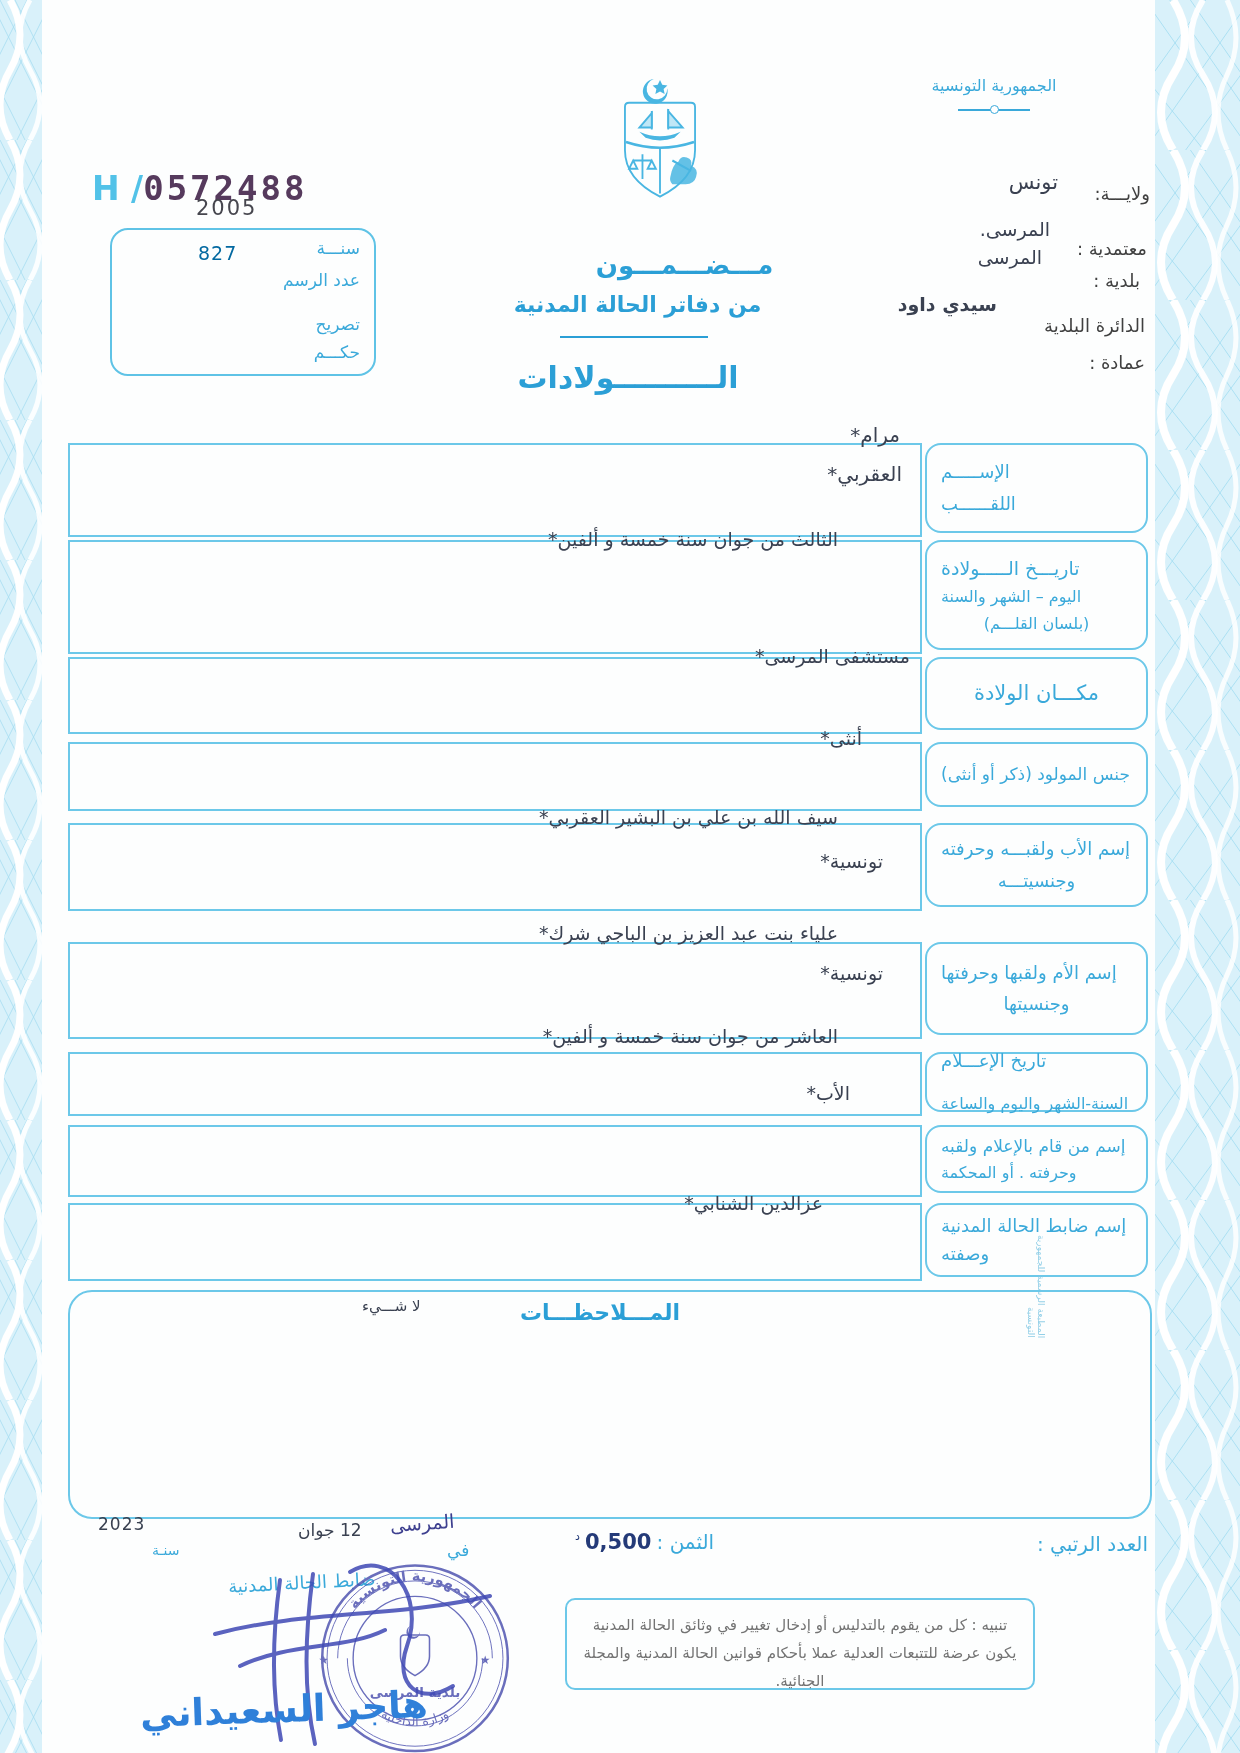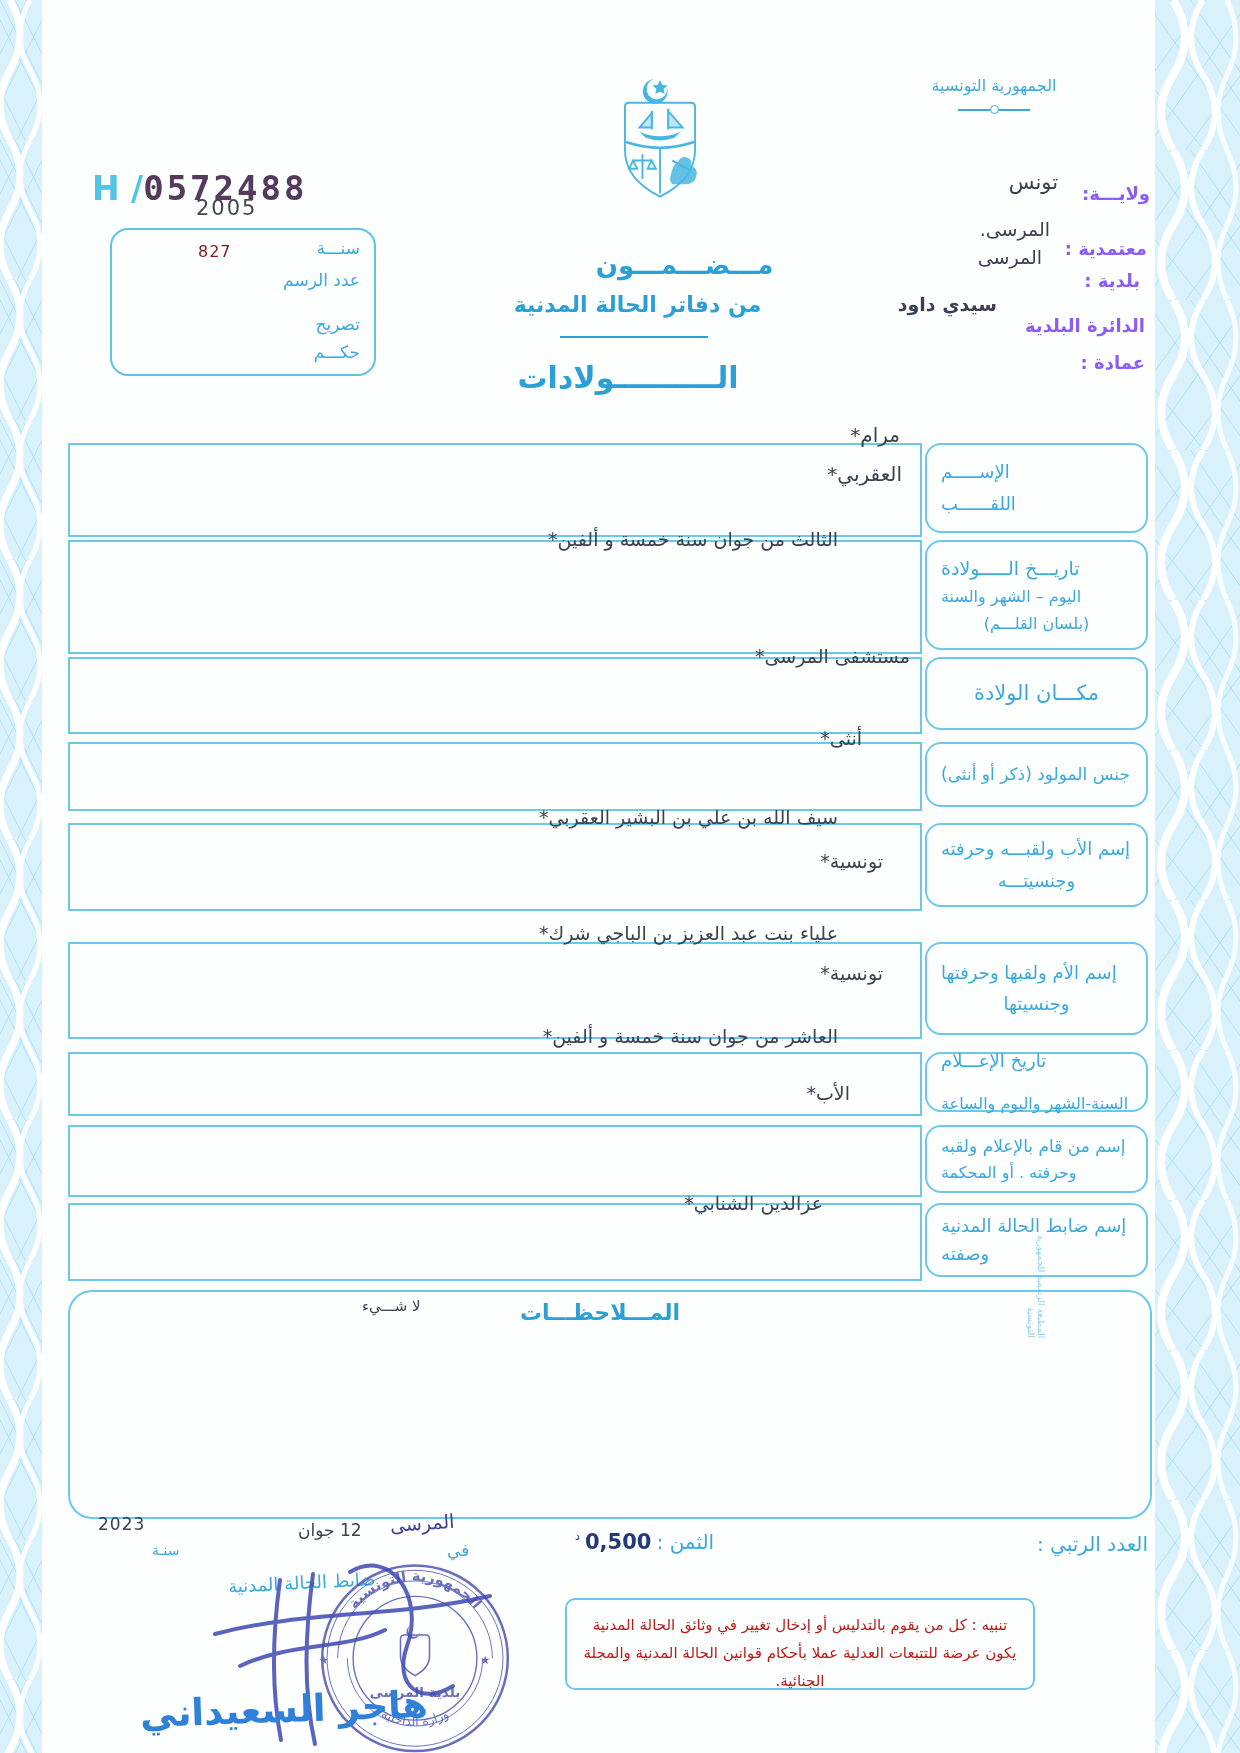--- a/index.html
+++ b/index.html
@@ -8,28 +8,28 @@
   .abs{position:absolute;}
   .blue{color:#3aa9da;}
   .val{position:absolute;color:#3a4151;font-size:19px;white-space:nowrap;direction:rtl;}
   .vbox{position:absolute;left:68px;width:850px;border:2px solid #6cc8e9;background:rgba(255,255,255,.25);}
   .lbox{position:absolute;left:925px;width:223px;border:2px solid #6cc8e9;border-radius:16px;
         display:flex;flex-direction:column;justify-content:center;align-items:flex-end;
         gap:7px;padding:8px 14px;box-sizing:border-box;background:rgba(255,255,255,.25);}
   .lbl{color:#3aa9da;font-size:18px;line-height:1.35;white-space:nowrap;}
   .lbl.sm{font-size:16px;}
   .title{position:absolute;color:#2b9fd6;font-weight:bold;text-align:center;direction:rtl;}
-  .hlabel{position:absolute;color:#8b5cf6;font-size:18px;white-space:nowrap;font-weight:bold;}
+  .hlabel{position:absolute;color:#404040;font-size:18px;white-space:nowrap;}
   .hval{position:absolute;color:#3a4151;font-size:19px;white-space:nowrap;}
   .band{position:absolute;top:0;height:1753px;}
   .deco-line{position:absolute;background:#3aa9da;}
   .stampbox{position:absolute;left:110px;top:228px;width:262px;height:144px;
             border:2.5px solid #5fc3e6;border-radius:18px;}
   .notice{position:absolute;left:565px;top:1598px;width:470px;height:92px;border:2px solid #6cc8e9;
-          border-radius:10px;box-sizing:border-box;padding:12px 16px;color:#b91c1c;
+          border-radius:10px;box-sizing:border-box;padding:12px 16px;color:#737373;
           font-size:15px;line-height:1.85;text-align:center;direction:rtl;}
   .remarks{position:absolute;left:68px;top:1290px;width:1080px;height:225px;
            border:2px solid #6cc8e9;border-radius:24px;}
   .vertref{position:absolute;left:1026px;top:1208px;height:130px;writing-mode:vertical-rl;
            font-size:9px;color:#82c8e4;opacity:.85;letter-spacing:1px;}
 </style>
 </head>
 <body>
 
 <div class="page">
@@ -60,21 +60,21 @@
     <rect width="85" height="1753" fill="url(#gr)"></rect>
   </svg>
 
   <div class="abs" style="left:92px;top:168px;direction:ltr;white-space:nowrap;">
     <span style="color:#52c2e8;font-size:33px;font-weight:bold;">H /</span><span style="color:#482a50;font-size:34px;font-weight:bold;letter-spacing:3px;font-family:'DejaVu Sans Mono',monospace;opacity:.92;">0572488</span>
   </div>
   <div class="abs" style="left:196px;top:196px;font-size:21px;color:#46464e;letter-spacing:2px;">2005</div>
 
   <div class="stampbox">
     <div class="abs blue" style="right:14px;top:8px;font-size:17px;">سنـــة</div>
-    <div class="abs" style="left:86px;top:12px;font-size:16px;color:#7f1d1d;letter-spacing:1px;">827</div>
+    <div class="abs" style="left:86px;top:12px;font-size:19px;color:#0369a1;letter-spacing:1px;">827</div>
     <div class="abs blue" style="right:14px;top:40px;font-size:17px;">عدد الرسم</div>
     <div class="abs blue" style="right:14px;top:84px;font-size:17px;">تصريح</div>
     <div class="abs blue" style="right:14px;top:112px;font-size:17px;">حكـــم</div>
   </div>
 
   <svg class="abs" style="left:608px;top:76px;width:104px;height:134px;" viewBox="0 0 100 130">
     <g stroke="#49b6e2" fill="none" stroke-width="1.8">
       <path d="M57 12 A 10 10 0 1 1 44 3 A 12 12 0 1 0 57 12 Z" fill="#49b6e2" stroke="none"></path>
       <path d="M50 4 l2.2 4.6 5 .5 -3.7 3.4 1 5 -4.5 -2.5 -4.5 2.5 1 -5 -3.7 -3.4 5 -.5 Z" fill="#49b6e2" stroke="none"></path>
       <path d="M16 30 Q16 26 20 26 H80 Q84 26 84 30 V72 Q84 100 50 117 Q16 100 16 72 Z"></path>

